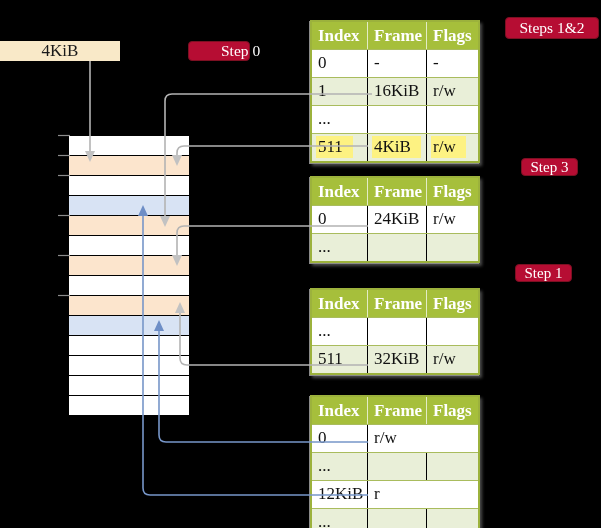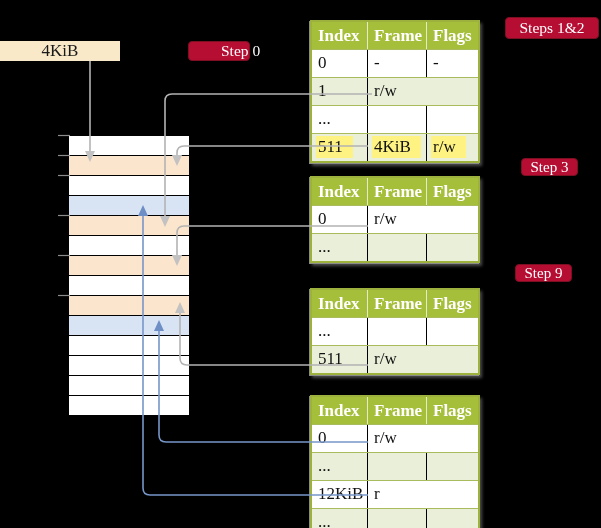--- a/index.html
+++ b/index.html
@@ -73,21 +73,21 @@
   .badges-layer{z-index:6;}
 </style>
 </head>
 <body style="--bg: #000000; --beige: #f9e9c8; --badge: #b60d33; --badgeborder: #7c1022; --green: #a6bf3b; --rowgreen: #e9efd8; --olive: #9cb23c; --yellow: #fdf282; --peach: #fce5cd; --blue: #d8e3f4; --cgray: #b3b3b3; --cgrayhead: #c2c2c2; --cblue: #7796c9; --cbluehead: #6e8ec6;">
 
 <div class="frame-box">4KiB</div>
 
 <div class="badge badges-layer" id="badge-step0">Step 0</div>
 <div class="badge badges-layer" id="badge-steps12">Steps 1&amp;2</div>
 <div class="badge badges-layer" id="badge-step3">Step 3</div>
-<div class="badge badges-layer" id="badge-step4">Step 9</div>
+<div class="badge badges-layer" id="badge-step4">Step 1</div>
 
 <div id="memory-stack">
     <div class="mrow free"></div>
     <div class="mrow page-table"></div>
     <div class="mrow free"></div>
     <div class="mrow data-page"></div>
     <div class="mrow page-table"></div>
     <div class="mrow free"></div>
     <div class="mrow page-table"></div>
     <div class="mrow free"></div>
@@ -105,20 +105,21 @@
     <div class="hc">Frame</div>
     <div class="hc">Flags</div>
   </div>
   <div class="trow">
     <div class="tc">0</div>
     <div class="tc">-</div>
     <div class="tc">-</div>
   </div>
   <div class="trow alt">
     <div class="tc">1</div>
+    <div class="tc">16KiB</div>
     <div class="tc">r/w</div>
   </div>
   <div class="trow">
     <div class="tc">...</div>
     <div class="tc"></div>
     <div class="tc"></div>
   </div>
   <div class="trow alt">
     <div class="tc"><mark class="hl">511</mark></div>
     <div class="tc"><mark class="hl">4KiB</mark></div>
@@ -127,20 +128,21 @@
 </div>
 
 <div class="ptable" id="t2">
   <div class="hrow">
     <div class="hc">Index</div>
     <div class="hc">Frame</div>
     <div class="hc">Flags</div>
   </div>
   <div class="trow">
     <div class="tc">0</div>
+    <div class="tc">24KiB</div>
     <div class="tc">r/w</div>
   </div>
   <div class="trow alt">
     <div class="tc">...</div>
     <div class="tc"></div>
     <div class="tc"></div>
   </div>
 </div>
 
 <div class="ptable" id="t3">
@@ -149,20 +151,21 @@
     <div class="hc">Frame</div>
     <div class="hc">Flags</div>
   </div>
   <div class="trow">
     <div class="tc">...</div>
     <div class="tc"></div>
     <div class="tc"></div>
   </div>
   <div class="trow alt">
     <div class="tc">511</div>
+    <div class="tc">32KiB</div>
     <div class="tc">r/w</div>
   </div>
 </div>
 
 <div class="ptable" id="t4">
   <div class="hrow">
     <div class="hc">Index</div>
     <div class="hc">Frame</div>
     <div class="hc">Flags</div>
   </div>

